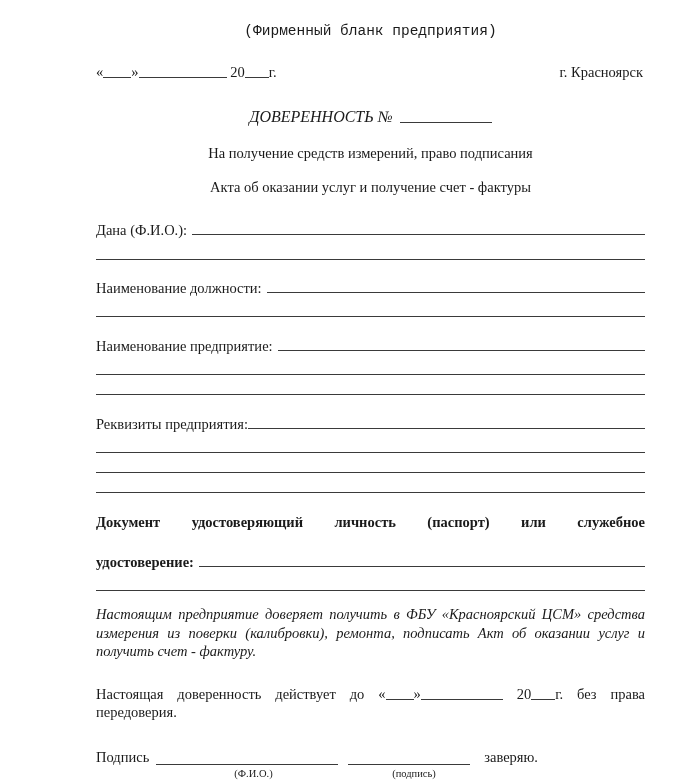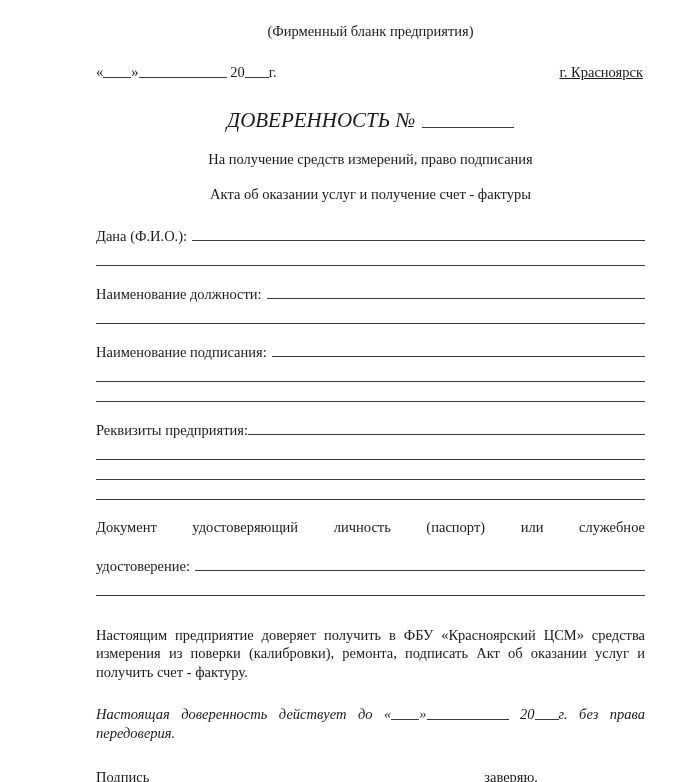--- a/index.html
+++ b/index.html
@@ -32,45 +32,46 @@
     border-bottom: 1px solid #3a3a3a;
     vertical-align: baseline;
     height: 0.92em;
     margin-bottom: -1px;
   }
 
   
   .letterhead-note {
     text-align: center;
     margin: 0 0 22px 0;
+    font-family: Liberation Mono, monospace;
   }
   .datebar {
     display: flex;
     justify-content: space-between;
     align-items: baseline;
     margin: 8px 0 26px 0;
     gap: 44px;
   }
-  .datebar .city { padding-right: 2px; text-decoration: underline; }
+  .datebar .city { padding-right: 2px; }
 
   
   .doc-title {
     text-align: center;
     font-style: italic;
-    font-size: 21px;
+    font-size: 16px;
     margin: 0 0 2px 0;
   }
   .doc-subtitle {
     text-align: center;
     margin: 16px;
   }
   .title-block { margin-bottom: 24px; }
 
   
-  .field { margin-bottom: 18px; }
+  .field { margin-bottom: 4px; }
   .field-row {
     display: flex;
     align-items: baseline;
     white-space: nowrap;
   }
   .field-label { flex: 0 0 auto; }
   .field-fill {
     flex: 1 1 auto;
     border-bottom: 1px solid #3a3a3a;
     height: 0.92em;
@@ -83,25 +84,26 @@
     height: 0;
     margin-top: 19px;
   }
 
   
   .para {
     text-align: justify;
     text-justify: inter-word;
     margin: 0;
   }
-  .para-id { margin-top: 4px; }
+  .para-id { margin-top: 20px; font-weight: bold; }
   .para-trust {
-    margin-top: 30px;
-  }
-  .para-valid { margin-top: 24px; font-style: italic; }
+    font-style: italic;
+    margin-top: 14px;
+  }
+  .para-valid { margin-top: 24px; }
 
   
   .sig-line { margin-top: 26px; }
   .sig-row {
     display: flex;
     align-items: center;
   }
   .sig-seg { display: inline-block; }
   .sig-rule {
     display: inline-block;
@@ -153,21 +155,21 @@
   <div class="field" style="margin-top:19px">
     <div class="field-row">
       <span class="field-label">Наименование должности:</span>
       <span class="field-fill"></span>
     </div>
     <div class="cont-line"></div>
   </div>
 
   <div class="field" style="margin-top:19px">
     <div class="field-row">
-      <span class="field-label">Наименование подписания:</span>
+      <span class="field-label">Наименование предприятие:</span>
       <span class="field-fill"></span>
     </div>
     <div class="cont-line"></div>
     <div class="cont-line"></div>
   </div>
 
   <div class="field" style="margin-top:19px">
     <div class="field-row">
       <span class="field-label">Реквизиты предприятия:</span>
       <span class="field-fill tight"></span>

